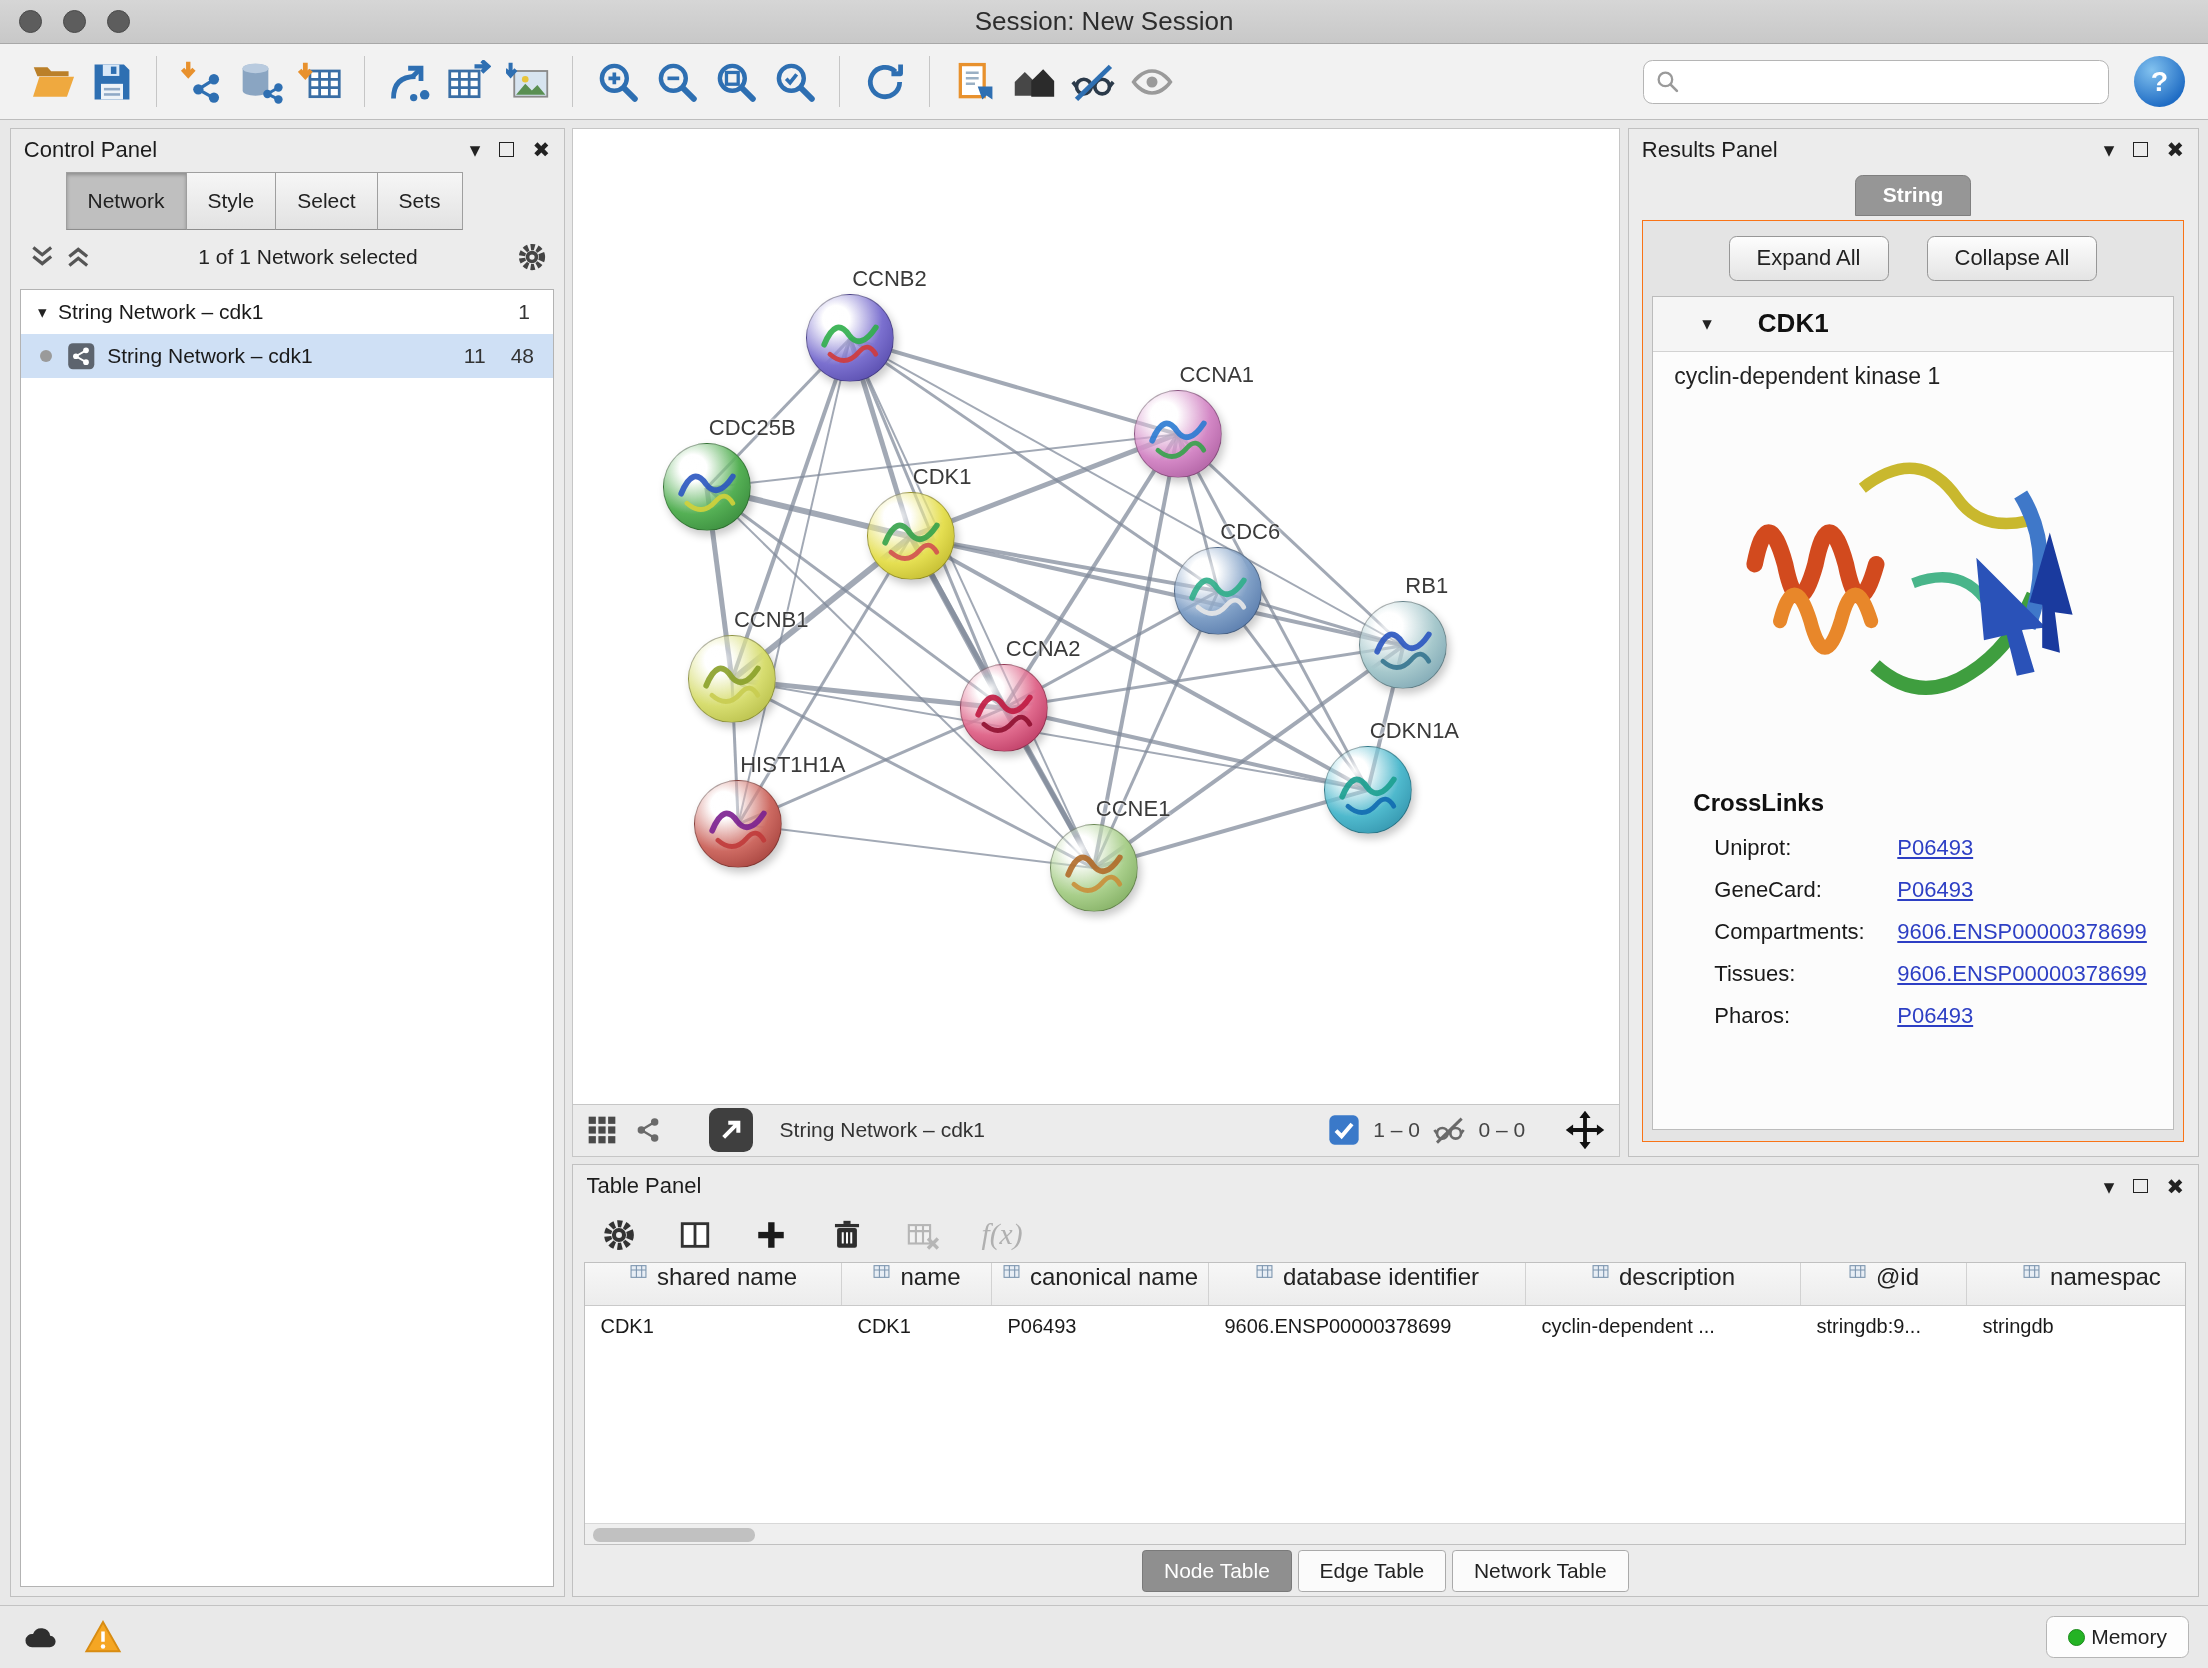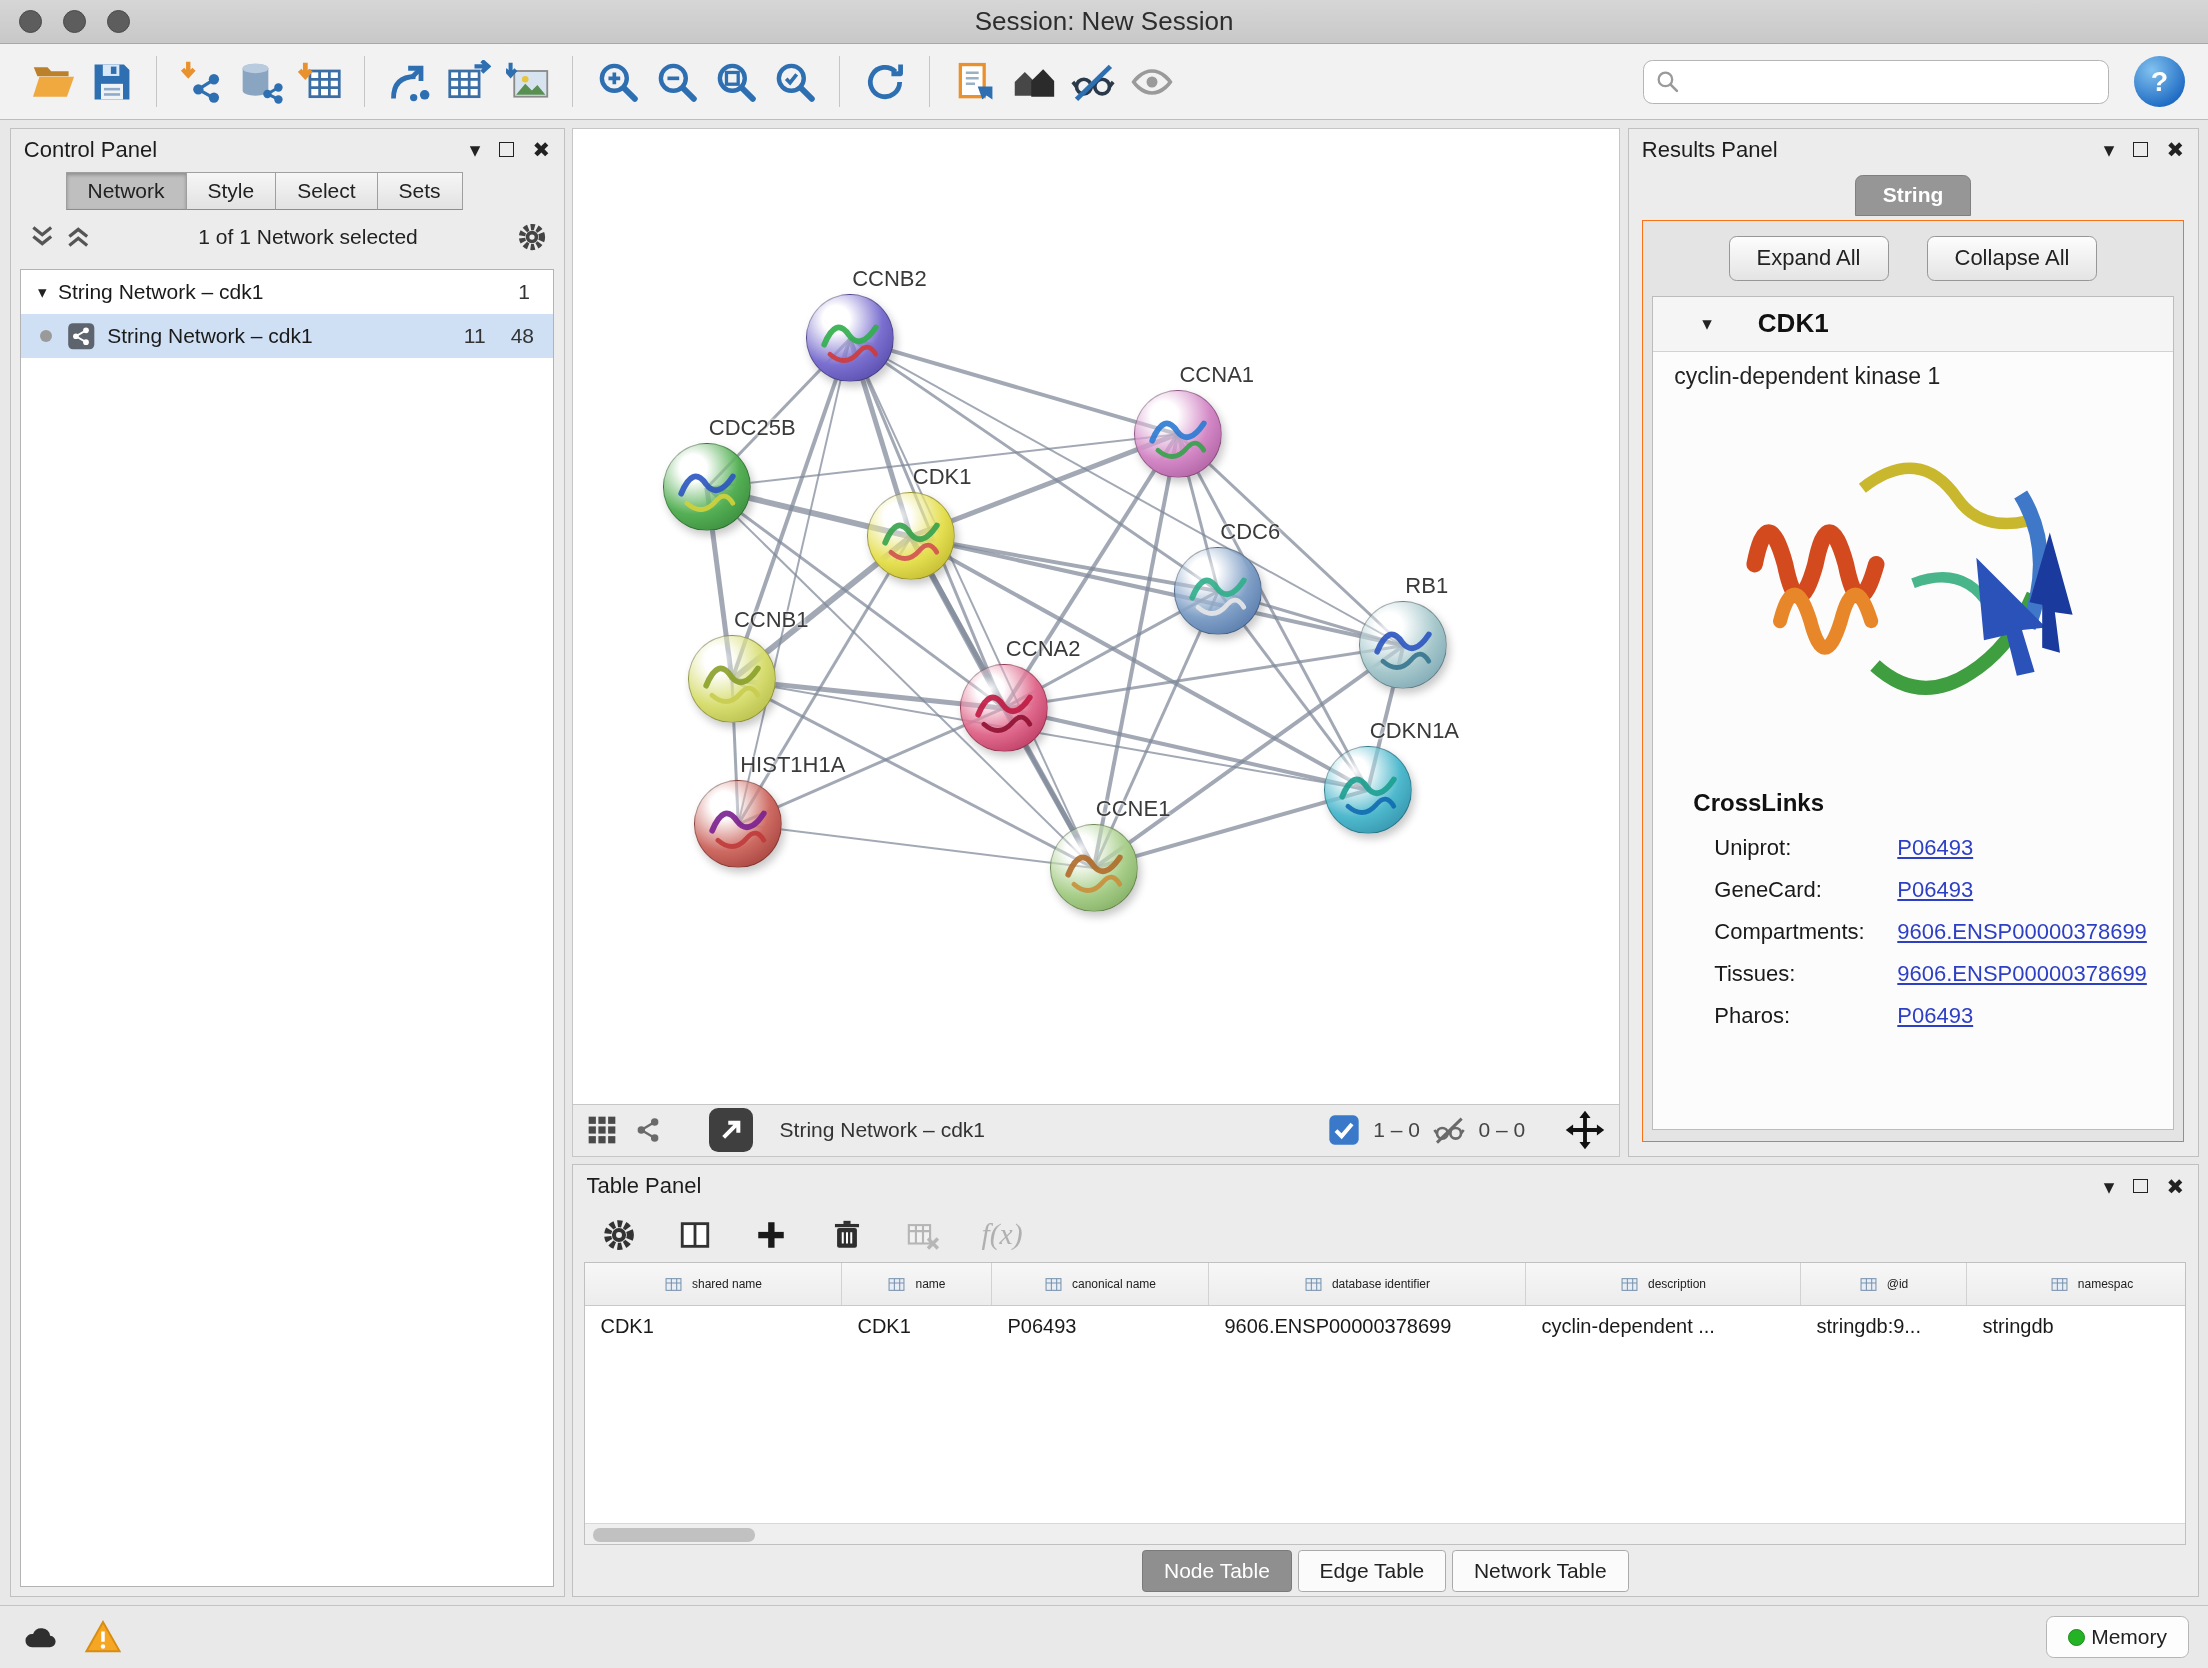--- a/index.html
+++ b/index.html
@@ -35,21 +35,21 @@
   .panel-header { height:42px; display:flex; align-items:center; padding:0 13.3px; flex:0 0 auto; }
   .panel-title { font-size:22px; color:#1c1c1c; }
   .ph-icons { margin-left:auto; display:flex; align-items:center; gap:19px; }
   .ph-ic { font-size:21px; color:#222; cursor:pointer; line-height:1; }
   .ph-float { width:14.3px; height:14.3px; border:1.9px solid #222; display:inline-block; }
 
   
   .control-panel { width:555px; flex:0 0 auto; }
   .cp-tabs { display:flex; padding:1.9px 9.5px 0 55px; gap:0; flex:0 0 auto; }
   .cp-tab { border:1px solid #9f9f9f; border-bottom-color:#8d8d8d; background:linear-gradient(#f6f6f6,#e2e2e2);
-            font-size:21px; font-family:"Liberation Sans",sans-serif; padding:6px 21px; cursor:pointer; color:#222; }
+            font-size:21px; font-family:"Liberation Sans",sans-serif; padding:16px 21px; cursor:pointer; color:#222; }
   .cp-tab + .cp-tab { border-left:none; }
   .cp-tab.active { background:#bfbfbf; box-shadow:inset 0 1.9px 3.8px rgba(0,0,0,.25); }
   .cp-selrow { height:53px; display:flex; align-items:center; padding:0 17px; flex:0 0 auto; }
   .chev { width:28.5px; height:25px; margin-right:7.6px; cursor:pointer; }
   .cp-seltext { flex:1; text-align:center; font-size:21px; color:#222; }
   .gear-sm { width:30px; height:30px; cursor:pointer; }
   .tree-box { margin:5.7px 9.5px 9.5px; background:#fff; border:1px solid #b3b3b3; flex:1; overflow:hidden; }
   .tree-row { height:44px; display:flex; align-items:center; font-size:21px; color:#1a1a1a; }
   .tree-row .count { margin-left:auto; padding-right:23px; color:#333; }
   .tree-root { padding-left:17px; }
@@ -101,22 +101,22 @@
   .cl-link { font-size:22px; color:#2d3fc4; text-decoration:underline; cursor:pointer; }
 
   
   .table-panel { flex:1; min-height:0; }
   .tp-toolbar { height:55px; display:flex; align-items:center; gap:42px; padding:0 28.5px; flex:0 0 auto; }
   .tp-ic { width:34px; height:34px; cursor:pointer; }
   .tp-ic.disabled { opacity:.35; cursor:default; }
   .fx { font-family:"Liberation Serif", serif; font-style:italic; font-size:29.5px; color:#b0b0b0; }
   .tbl-wrap { margin:0 11.4px; border:1px solid #c0c0c0; background:#fff; flex:1; display:flex; flex-direction:column; overflow:hidden; }
   .tbl-header { display:flex; background:linear-gradient(#f7f7f7,#ececec); border-bottom:1px solid #c9c9c9; flex:0 0 auto; }
-  .th { height:42px; display:flex; align-items:center; justify-content:center; gap:10px; border-right:1px solid #d2d2d2;
-        font-size:12px; color:#222; cursor:pointer; overflow:hidden; white-space:nowrap; flex:0 0 auto; }
+  .th { height:42px; display:flex; align-items:flex-start; justify-content:center; gap:10px; border-right:1px solid #d2d2d2;
+        font-size:24px; color:#222; cursor:pointer; overflow:hidden; white-space:nowrap; flex:0 0 auto; }
   .th svg { width:17px; height:17px; flex:0 0 auto; }
   .tr { display:flex; flex:0 0 auto; }
   .td { height:40px; display:flex; align-items:center; padding-left:15px; font-size:20px; color:#1a1a1a;
         overflow:hidden; white-space:nowrap; flex:0 0 auto; }
   .tbl-fill { flex:1; }
   .hscroll { height:21px; background:#efefef; border-top:1px solid #d8d8d8; position:relative; flex:0 0 auto; }
   .hthumb { position:absolute; left:7.6px; top:3.8px; width:162px; height:13.3px; background:#c1c1c1; border-radius:6.7px; cursor:pointer; }
   .tp-tabs { height:51px; display:flex; justify-content:center; align-items:center; gap:5.7px; flex:0 0 auto; }
   .tp-tab { font-size:21px; font-family:"Liberation Sans",sans-serif; padding:7.6px 21px; border:1px solid #aaaaaa; border-radius:3.8px;
             background:#fbfbfb; color:#222; cursor:pointer; }

